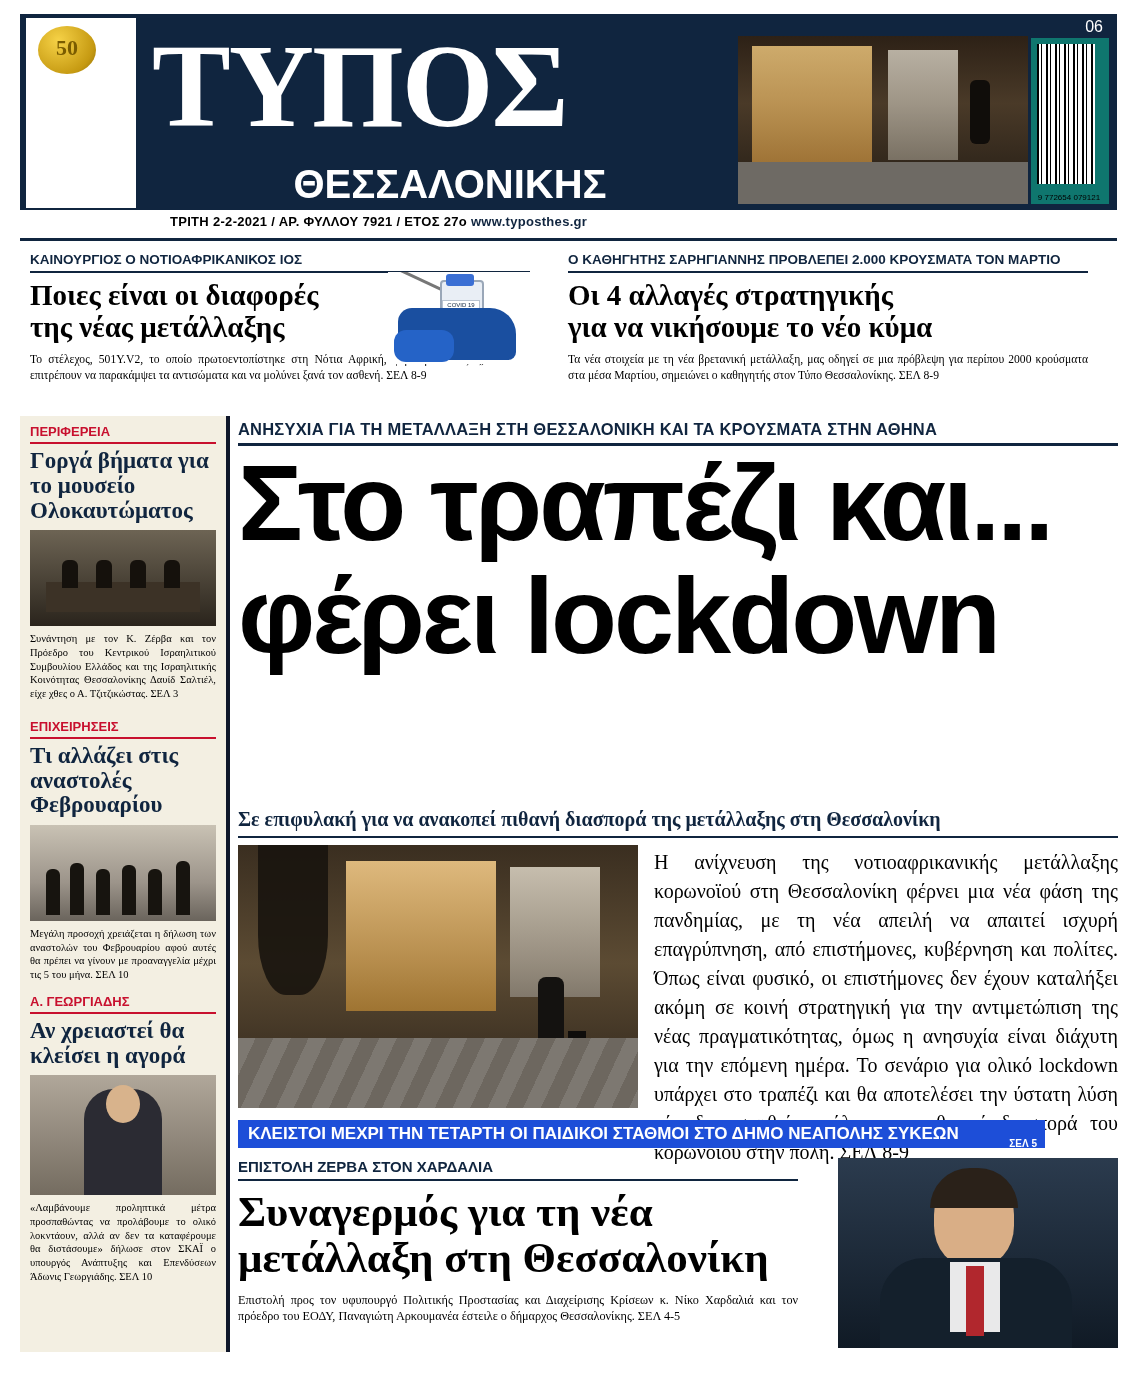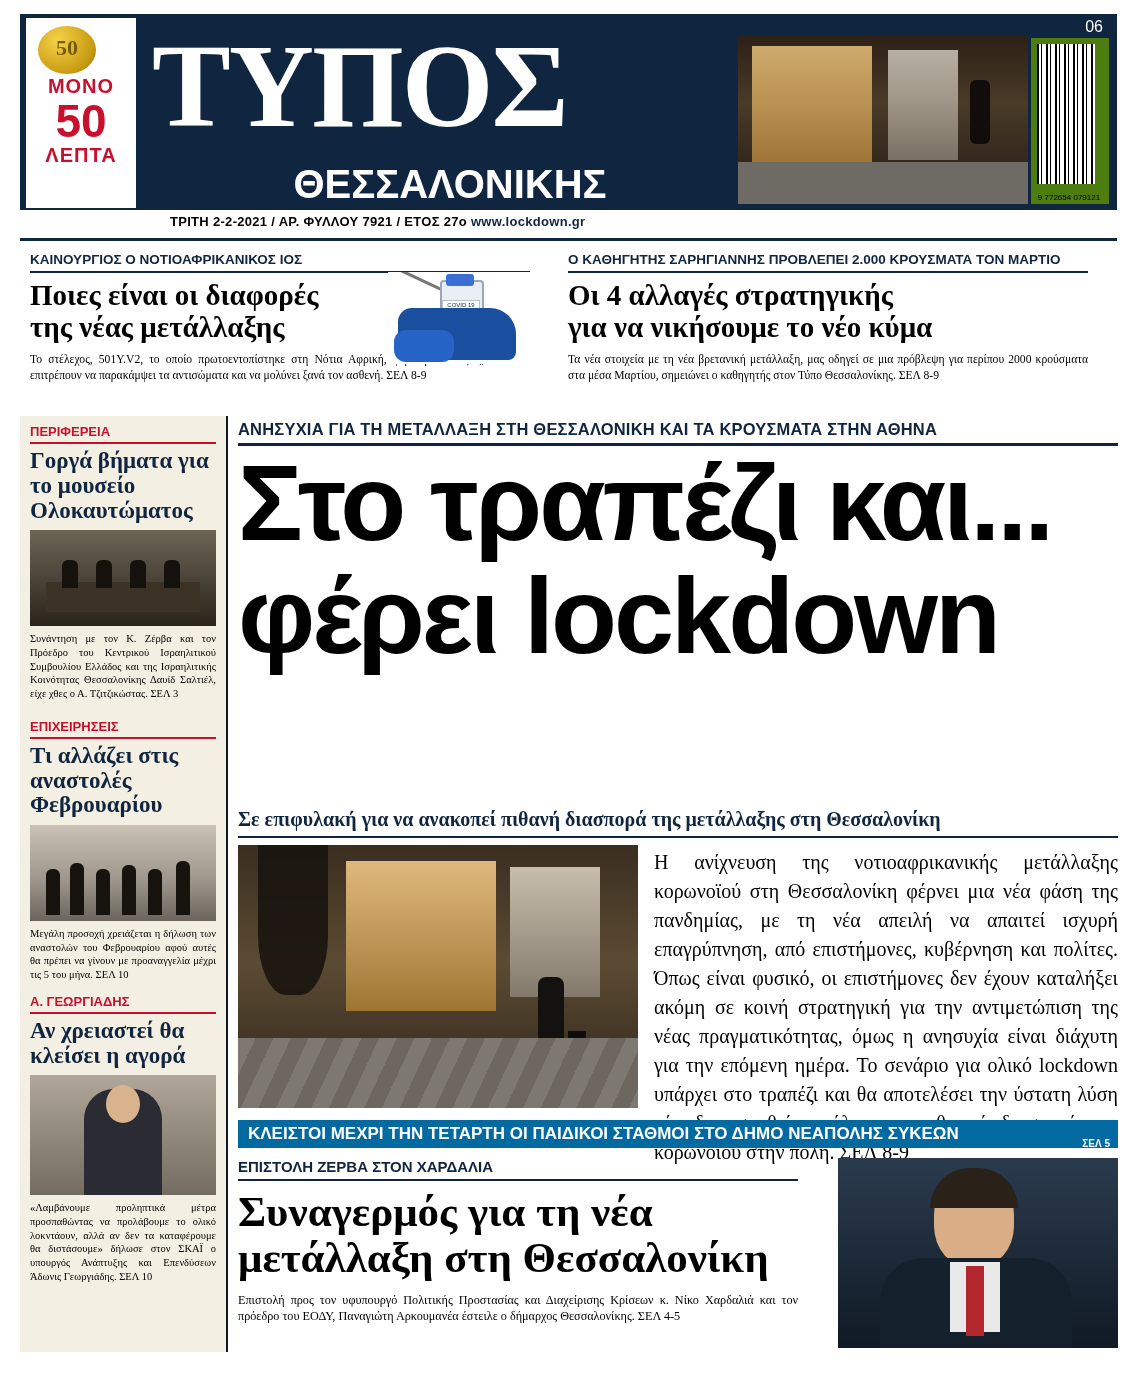--- a/index.html
+++ b/index.html
@@ -25,21 +25,21 @@
   .title-sub{position:absolute;left:150px;top:148px;width:560px;text-align:center;color:#fff;
      font-family:"Liberation Sans",sans-serif;font-weight:bold;font-size:40px;letter-spacing:0px;}
   .mast-photo{position:absolute;left:718px;top:22px;width:290px;height:168px;overflow:hidden;
      background:linear-gradient(180deg,#2d2116 0%,#4a3a28 40%,#221b14 100%);}
   .mast-photo .shopwin{position:absolute;left:14px;top:10px;width:120px;height:120px;
      background:linear-gradient(180deg,#e9c27a,#b07f39);opacity:.85;}
   .mast-photo .shopwin2{position:absolute;left:150px;top:14px;width:70px;height:110px;
      background:linear-gradient(180deg,#d9d2c4,#8b8375);opacity:.8;}
   .mast-photo .fig{position:absolute;left:232px;top:44px;width:20px;height:64px;background:#100d0a;border-radius:6px;}
   .mast-photo .ground{position:absolute;left:0;bottom:0;width:100%;height:42px;background:#6e6a64;}
-  .barcode{position:absolute;right:8px;top:24px;width:78px;height:166px;background:#4d7c0f;}
+  .barcode{position:absolute;right:8px;top:24px;width:78px;height:166px;background:#0f766e;}
   .barcode .bars{position:absolute;left:6px;top:6px;width:58px;height:140px;
      background:repeating-linear-gradient(90deg,#000 0 2px,#fff 2px 4px,#000 4px 5px,#fff 5px 9px);}
   .barcode .num{position:absolute;left:-2px;bottom:2px;width:80px;text-align:center;font-size:8px;font-family:"Liberation Sans",sans-serif;}
 
   
   .dateline{position:absolute;left:20px;top:212px;width:1097px;height:26px;border-bottom:3px solid #10253f;}
   .dateline .txt{position:absolute;left:150px;top:2px;font-family:"Liberation Sans",sans-serif;
      font-weight:bold;font-size:13px;letter-spacing:.3px;}
   .dateline .site{color:#10253f;}
 
@@ -55,21 +55,21 @@
   .vial{position:absolute;left:358px;top:20px;width:142px;height:92px;overflow:hidden;background:#ffffff;}
   .vial .hand{position:absolute;left:10px;top:36px;width:118px;height:52px;background:#1a4fa0;border-radius:14px 26px 8px 8px;}
   .vial .glove{position:absolute;left:6px;top:58px;width:60px;height:32px;background:#2563c7;border-radius:12px;}
   .vial .bottle{position:absolute;left:52px;top:8px;width:40px;height:58px;background:#e9eef5;border:2px solid #9aa7b8;border-radius:4px;}
   .vial .cap{position:absolute;left:58px;top:2px;width:28px;height:12px;background:#3b6fd4;border-radius:3px;}
   .vial .lbl{position:absolute;left:54px;top:28px;width:36px;height:16px;background:#fff;border:1px solid #b9c3d0;
      font-size:6px;text-align:center;line-height:8px;font-family:"Liberation Sans",sans-serif;color:#10253f;}
   .vial .needle{position:absolute;left:4px;top:6px;width:56px;height:3px;background:#777;transform:rotate(25deg);}
 
   
-  .leftcol{position:absolute;left:20px;top:416px;width:206px;height:936px;background:#f3efe2;border-right:2px solid #0f172a;}
+  .leftcol{position:absolute;left:20px;top:416px;width:206px;height:936px;background:#f3efe2;border-right:4px solid #0f172a;}
   .lc-block{position:relative;padding:8px 10px 0 10px;}
   .lc-kicker{font-family:"Liberation Sans",sans-serif;font-weight:bold;font-size:13px;color:#c8102e;
      border-bottom:2px solid #c8102e;padding-bottom:3px;margin-bottom:5px;}
   .lc-head{font-family:"Liberation Serif",serif;font-weight:bold;font-size:23px;line-height:1.08;color:#10253f;}
   .lc-cap{font-size:10.5px;line-height:1.3;text-align:justify;margin-top:6px;}
   .lc-photo{margin-top:7px;width:186px;height:96px;overflow:hidden;position:relative;}
   .p1{background:linear-gradient(180deg,#6d6454 0%,#2a241c 100%);}
   .p1 .tbl{position:absolute;left:16px;top:52px;width:154px;height:30px;background:#3c3226;}
   .p1 .per{position:absolute;top:30px;width:16px;height:28px;background:#15110c;border-radius:6px 6px 0 0;}
   .p2{background:linear-gradient(180deg,#c9c2b4 0%,#9c948a 60%,#6a645c 100%);}
@@ -96,21 +96,21 @@
   .mainphoto .win{position:absolute;left:108px;top:16px;width:150px;height:150px;background:linear-gradient(180deg,#f0c887,#a87a33);opacity:.9;}
   .mainphoto .win2{position:absolute;left:272px;top:22px;width:90px;height:130px;background:linear-gradient(180deg,#ded6c6,#8a8276);opacity:.85;}
   .mainphoto .tree{position:absolute;left:20px;top:0;width:70px;height:150px;background:#18140e;border-radius:0 0 40% 40%;opacity:.9;}
   .mainphoto .person{position:absolute;left:300px;top:132px;width:26px;height:82px;background:#141210;border-radius:8px 8px 0 0;}
   .mainphoto .bag{position:absolute;left:330px;top:186px;width:18px;height:22px;background:#0f0d0b;}
   .mainphoto .pave{position:absolute;left:0;bottom:0;width:100%;height:70px;
      background:repeating-linear-gradient(115deg,#7d7871 0 16px,#6d675f 16px 32px);}
 
   .maintext{position:absolute;left:654px;top:848px;width:464px;font-size:20px;line-height:1.45;text-align:justify;}
 
-  .redband{position:absolute;left:238px;top:1120px;width:880px;height:28px;background:#0369a1;}
+  .redband{position:absolute;left:238px;top:1120px;width:807px;height:28px;background:#1d4ed8;}
   .redband .t{position:absolute;left:10px;top:4px;color:#fff;font-family:"Liberation Sans",sans-serif;font-weight:bold;font-size:17px;}
   .redband .pg{position:absolute;right:8px;bottom:-1px;color:#fff;font-family:"Liberation Sans",sans-serif;font-weight:bold;font-size:10px;}
 
   
   .bot{position:absolute;left:238px;top:1158px;width:880px;height:196px;}
   .bot .kicker{font-family:"Liberation Sans",sans-serif;font-weight:bold;font-size:15px;color:#10253f;}
   .bot .krule{width:560px;height:2px;background:#10253f;margin-top:4px;}
   .bot h2{margin:8px 0 0 0;width:570px;font-family:"Liberation Serif",serif;font-weight:bold;font-size:43px;line-height:1.08;}
   .bot p{margin:10px 0 0 0;width:560px;font-size:12.2px;line-height:1.35;text-align:justify;}
   .botphoto{position:absolute;right:0;top:0;width:280px;height:190px;overflow:hidden;background:#1d2b3a;}
@@ -127,25 +127,20 @@
 <body>
 
 <div class="page">
 
   <div class="masthead">
     <div class="mast-inner">
       <div class="mono-badge">
         <div class="coin">
             <div class="coin-c"></div>
           </div>
-        <div class="mono-txt">
-          <div class="l1">ΜΟΝΟ</div>
-          <div class="l2">50</div>
-          <div class="l3">ΛΕΠΤΑ</div>
-        </div>
       </div>
       <div class="title-main">ΤΥΠΟΣ</div>
       <div class="title-sub">ΘΕΣΣΑΛΟΝΙΚΗΣ</div>
       <div class="mast-photo">
         <div class="shopwin"></div>
           <div class="shopwin2"></div>
           <div class="fig"></div>
           <div class="ground"></div>
       </div>
       <div class="mast-mark">06</div>
@@ -153,21 +148,21 @@
         <div class="bars"></div>
         <div class="num">9 772654 079121</div>
       </div>
     </div>
   </div>
 
   <div class="dateline">
     <div class="txt">
       <span>ΤΡΙΤΗ 2-2-2021</span>
       <span>/ ΑΡ. ΦΥΛΛΟΥ 7921 / ΕΤΟΣ 27ο</span>
-      <span class="site">www.lockdown.gr</span>
+      <span class="site">www.typosthes.gr</span>
     </div>
   </div>
 
   <div class="teaser teaser-left">
     <div class="kicker">ΚΑΙΝΟΥΡΓΙΟΣ Ο ΝΟΤΙΟΑΦΡΙΚΑΝΙΚΟΣ ΙΟΣ</div>
     <h2>
       <span>Ποιες είναι οι διαφορές</span><br>
       <span>της νέας μετάλλαξης</span>
     </h2>
     <p>Το στέλεχος, 501Υ.V2, το οποίο πρωτοεντοπίστηκε στη Νότια Αφρική, φέρει μεταλλάξεις, που του επιτρέπουν να παρακάμψει τα αντισώματα και να μολύνει ξανά τον ασθενή. ΣΕΛ 8-9</p>

